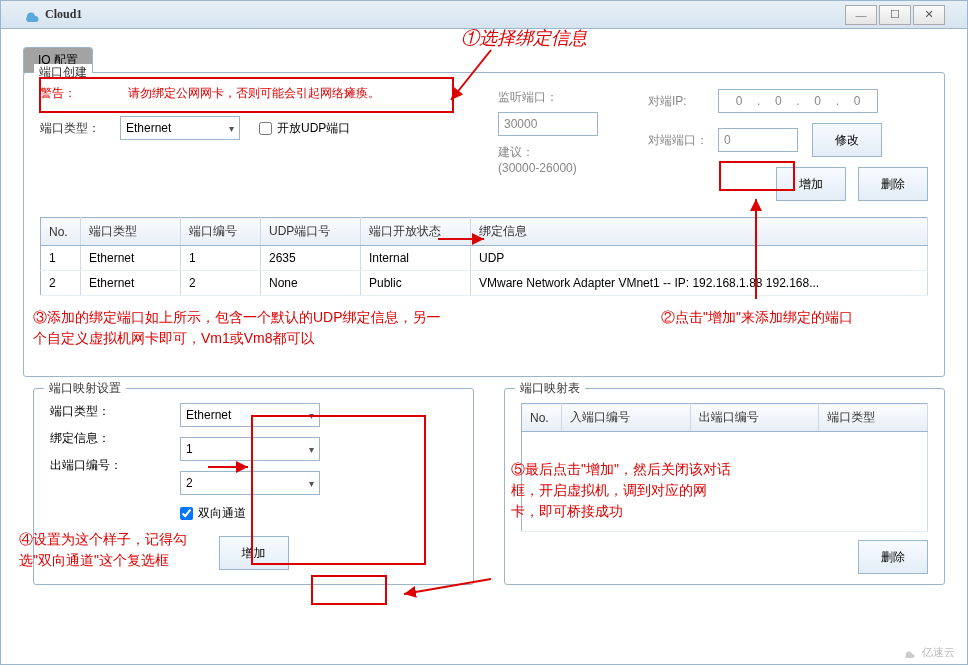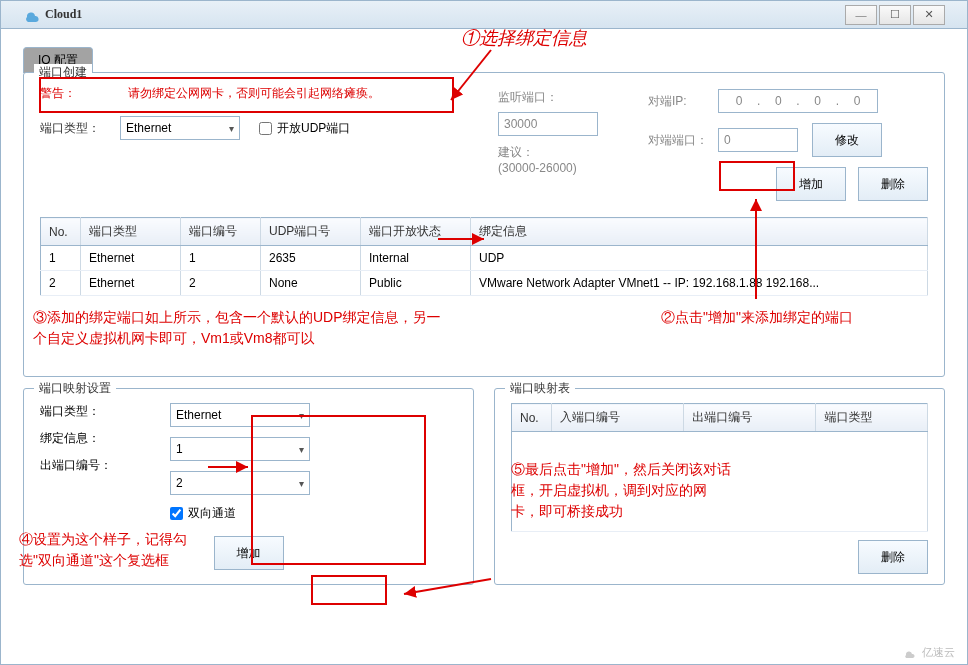--- a/index.html
+++ b/index.html
@@ -32,21 +32,21 @@
     .warn { color: #d00; font-size: 12px; margin-left: 8px; }
     
     .btn { border: 1px solid #9bb5cc; background: linear-gradient(#f7fbff,#e3edf6); padding: 4px 20px; font-size: 12px; height: 34px; }
     
     .table { width: 100%; border: 1px solid #9bb5cc; border-collapse: collapse; font-size: 12px; }
     .table th, .table td { border-right: 1px solid #cdd9e4; padding: 5px 8px; text-align: left; }
     .table th { background: linear-gradient(#fafcff,#e8eef6); border-bottom: 1px solid #9bb5cc; font-weight: normal; color: #333; }
     .table tr td { border-bottom: 1px solid #e8eef6; }
     
     .mid-row { display: flex; gap: 20px; margin-top: 12px; }
-    .half { flex: 1; }
+    .half { flex: 1; margin-left: 10px; }
     
     .anno { color: #d00; font-size: 14px; position: absolute; pointer-events: none; line-height: 1.5; }
     .hlbox { border: 2px solid #d00; position: absolute; pointer-events:none; }
     
     .ipbox { display:flex; align-items:center; border:1px solid #9bb5cc; height:24px; width:160px; padding:0 4px; color:#888; }
     .ipbox .o { flex:1; text-align:center; }
     .ipbox .d { margin:0 2px; }
     
     .footer-logo { position:absolute; bottom:4px; right:12px; color:#bbb; font-size:11px; display:flex; align-items:center; gap:4px; }
     .checkbox { width:13px; height:13px; }

